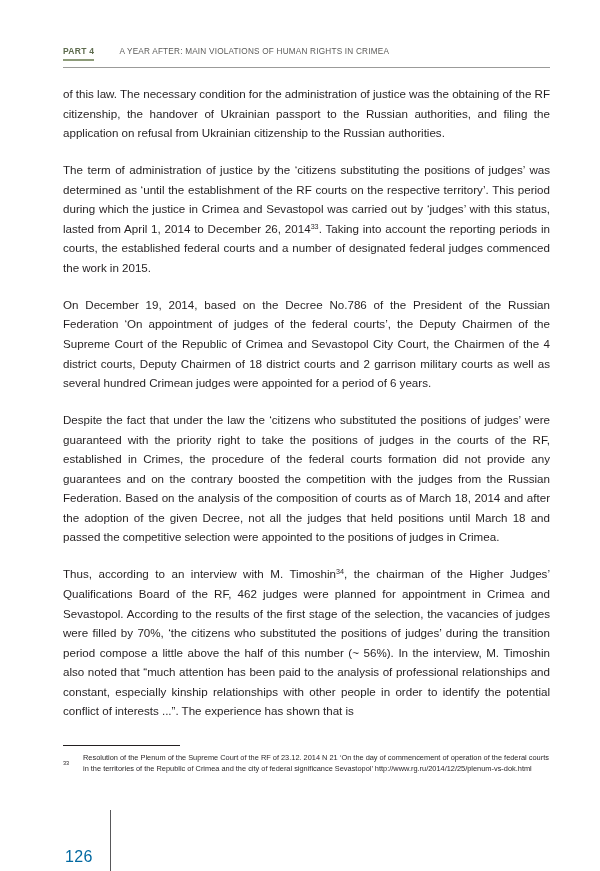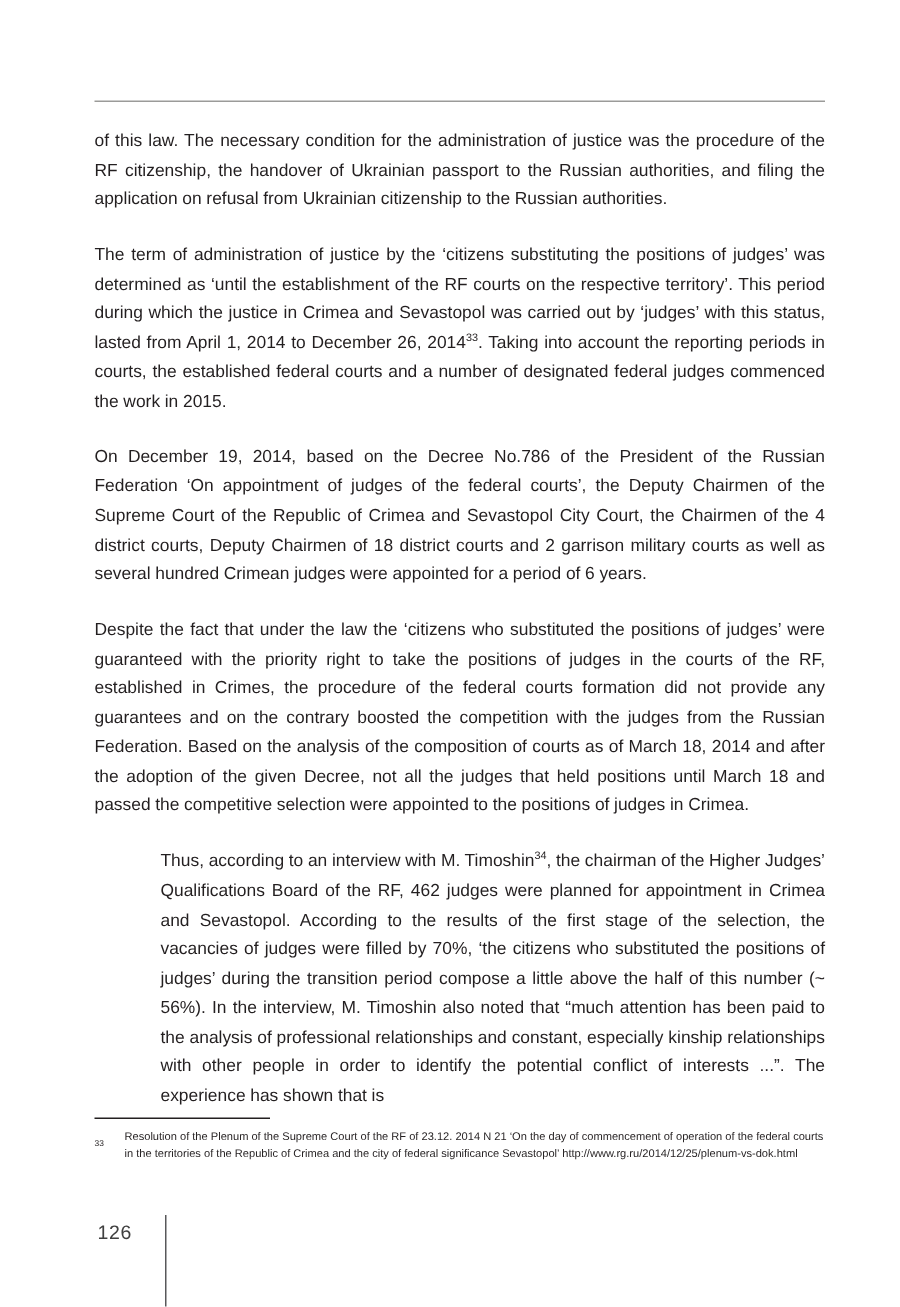--- a/index.html
+++ b/index.html
@@ -67,21 +67,21 @@
     font-size: 11.6px;
     line-height: 19.55px;
     text-align: justify;
     text-justify: inter-word;
     margin: 0 0 17.5px 0;
     color: #231f20;
     -webkit-hyphens: none;
     hyphens: none;
     word-spacing: -0.1px;
   }
-  .para:last-child { margin-bottom: 0; margin-left: 44px; }
+  .para:last-child { margin-bottom: 0; }
   sup.fn-ref {
     font-size: 7.2px;
     vertical-align: 4.5px;
     line-height: 0;
   }
 
   
   .footnotes {
     position: absolute;
     left: 63px;
@@ -111,44 +111,48 @@
   }
   .footnote-text {
     flex: 1 1 auto;
     text-align: left;
   }
 
   
   .folio {
     position: absolute;
     left: 65px;
-    top: 814px;
-    font-size: 13px;
-    color: #404040;
+    top: 848px;
+    font-size: 16px;
+    color: #0369a1;
     letter-spacing: 0.4px;
   }
   .folio-rule {
     position: absolute;
     left: 110px;
     top: 810px;
     width: 1.1px;
     height: 61px;
     background: #58585a;
   }
 </style>
 </head>
 <body>
 
 <div class="page">
 
+  <div class="running-header">
+    <span class="part-label">PART 4</span>
+    <span class="header-title">A YEAR AFTER: MAIN VIOLATIONS OF HUMAN RIGHTS IN CRIMEA</span>
+  </div>
   <div class="header-rule"></div>
 
   <div class="content">
 
-    <p class="para">of this law. The necessary condition for the administration of justice was the procedure of the RF citizenship, the handover of Ukrainian passport to the Russian authorities, and filing the application on refusal from Ukrainian citizenship to the Russian authorities.</p>
+    <p class="para">of this law. The necessary condition for the administration of justice was the obtaining of the RF citizenship, the handover of Ukrainian passport to the Russian authorities, and filing the application on refusal from Ukrainian citizenship to the Russian authorities.</p>
 
     <p class="para"><span>The term of administration of justice by the ‘citizens substituting the positions of judges’ was determined as ‘until the establishment of the RF courts on the respective territory’. This period during which the justice in Crimea and Sevastopol was carried out by ‘judges’ with this status, lasted from April 1, 2014 to December 26, 2014</span><sup class="fn-ref">33</sup><span>. Taking into account the reporting periods in courts, the established federal courts and a number of designated federal judges commenced the work in 2015.</span></p>
 
     <p class="para">On December 19, 2014, based on the Decree No.786 of the President of the Russian Federation ‘On appointment of judges of the federal courts’, the Deputy Chairmen of the Supreme Court of the Republic of Crimea and Sevastopol City Court, the Chairmen of the 4 district courts, Deputy Chairmen of 18 district courts and 2 garrison military courts as well as several hundred Crimean judges were appointed for a period of 6 years.</p>
 
     <p class="para">Despite the fact that under the law the ‘citizens who substituted the positions of judges’ were guaranteed with the priority right to take the positions of judges in the courts of the RF, established in Crimes, the procedure of the federal courts formation did not provide any guarantees and on the contrary boosted the competition with the judges from the Russian Federation. Based on the analysis of the composition of courts as of March 18, 2014 and after the adoption of the given Decree, not all the judges that held positions until March 18 and passed the competitive selection were appointed to the positions of judges in Crimea.</p>
 
     <p class="para"><span>Thus, according to an interview with M. Timoshin</span><sup class="fn-ref">34</sup><span>, the chairman of the Higher Judges’ Qualifications Board of the RF, 462 judges were planned for appointment in Crimea and Sevastopol. According to the results of the first stage of the selection, the vacancies of judges were filled by 70%, ‘the citizens who substituted the positions of judges’ during the transition period compose a little above the half of this number (~ 56%). In the interview, M. Timoshin also noted that “much attention has been paid to the analysis of professional relationships and constant, especially kinship relationships with other people in order to identify the potential conflict of interests ...”. The experience has shown that is</span></p>
 
   </div>

